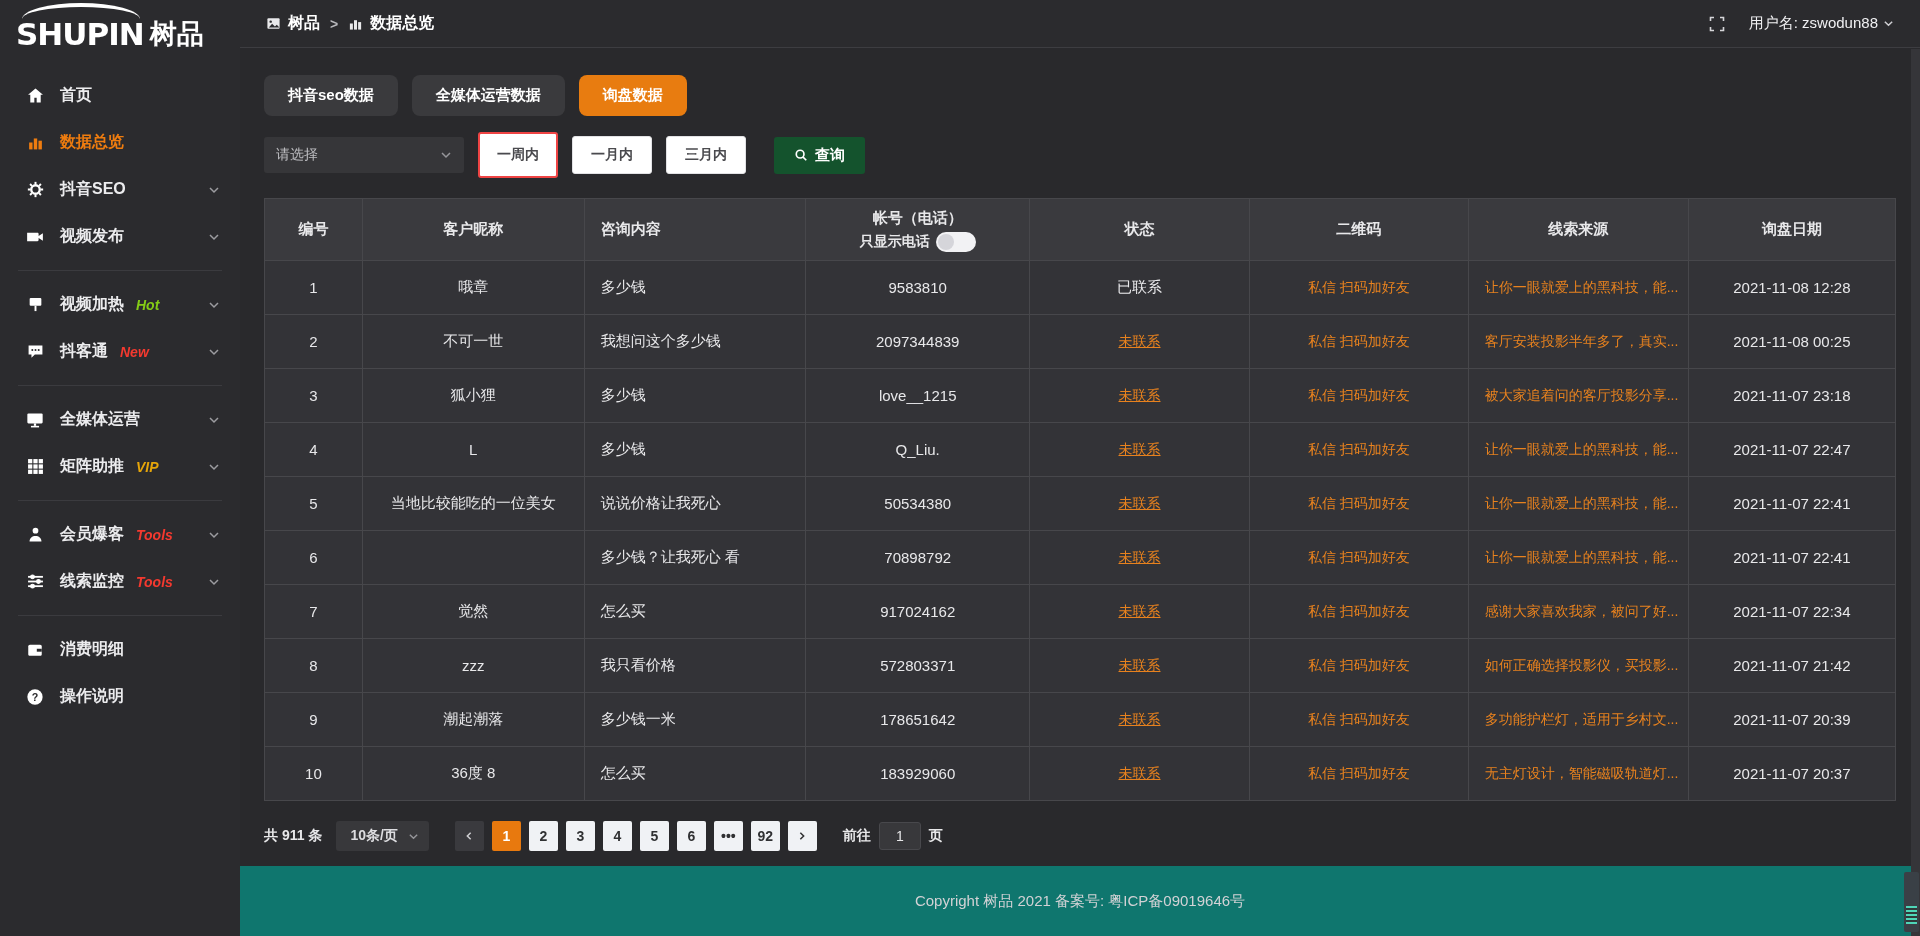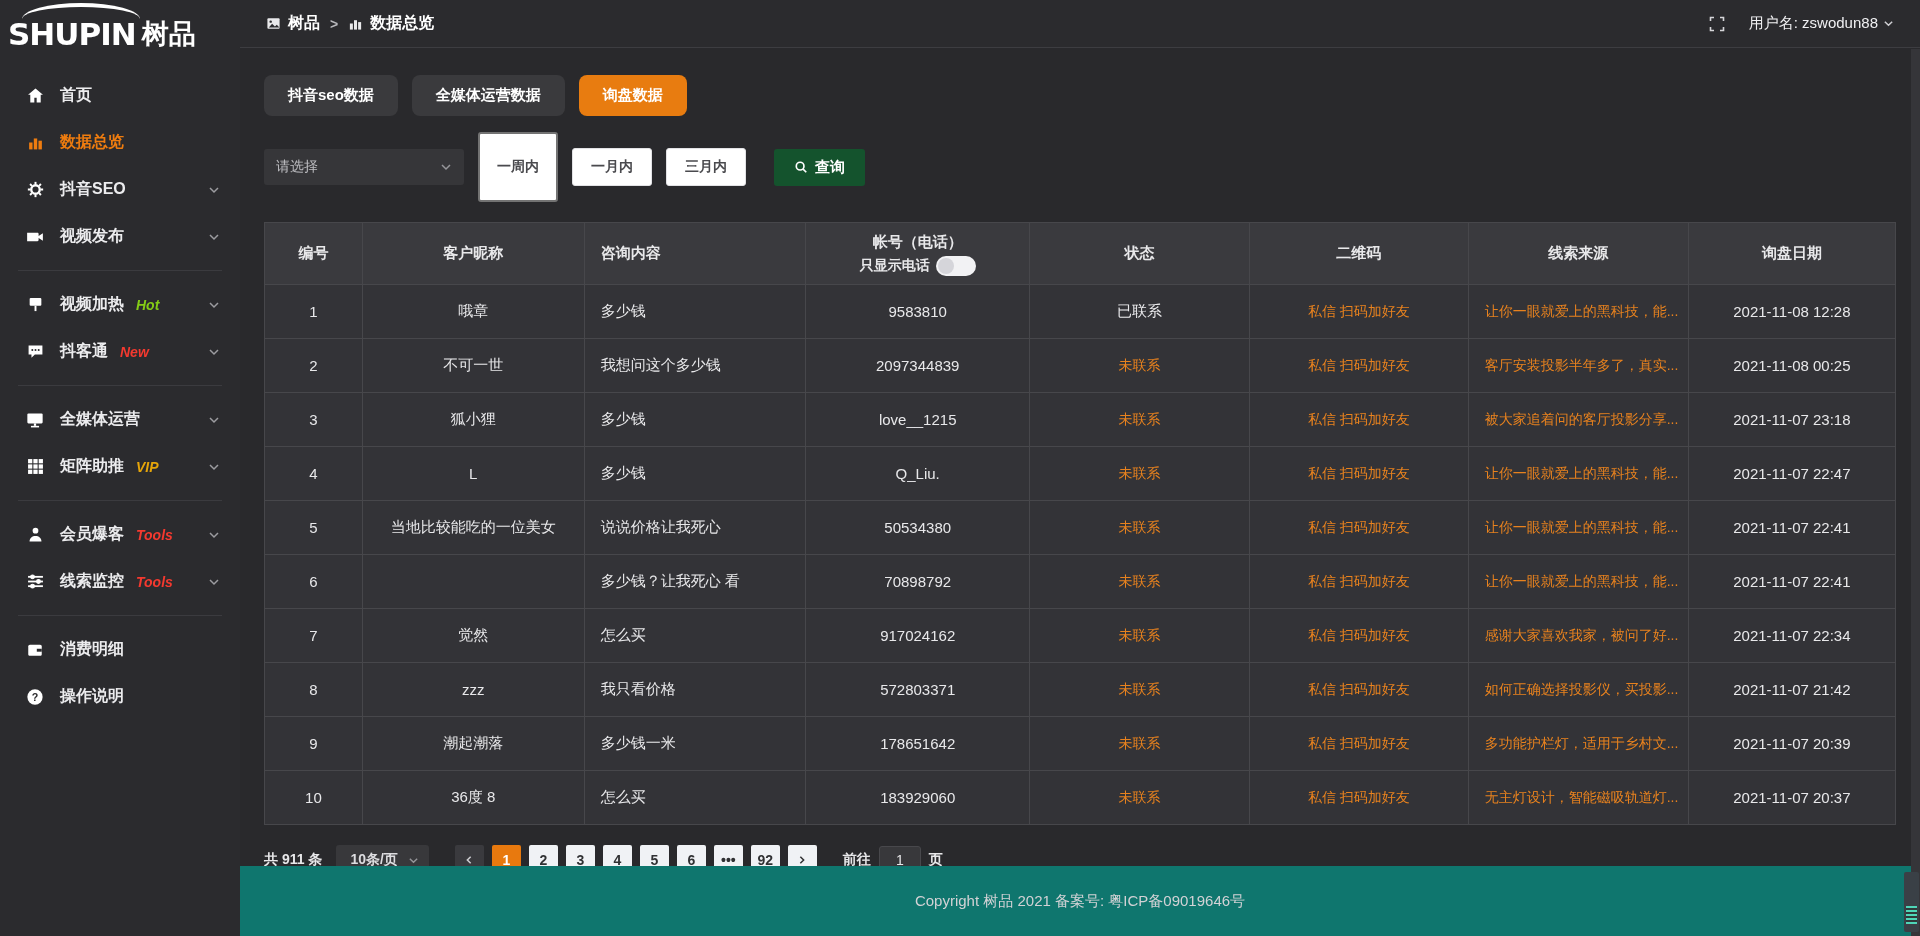--- a/index.html
+++ b/index.html
@@ -5,21 +5,21 @@
   * { margin:0; padding:0; box-sizing:border-box; }
   html,body { width:1920px; height:936px; overflow:hidden; }
   body {
     background:#29292c;
     color:#e6e6e8;
     font-family:"Liberation Sans", sans-serif;
     position:relative;
   }
   
   .sidebar { position:absolute; left:0; top:0; width:240px; height:936px; background:#2b2b2e; z-index:5; }
-  .logo { height:58px; display:flex; align-items:flex-end; padding:8px 0 6px 8px; position:relative; }
+  .logo { height:58px; display:flex; align-items:flex-end; padding:8px 0 6px 16px; position:relative; }
   .logo-arc { position:absolute; top:3px; left:22px; width:118px; height:16px; border-top:4px solid #fff; border-radius:50% 50% 0 0 / 100% 100% 0 0; }
   .logo-en { font-size:31px; font-weight:bold; letter-spacing:-1px; color:#fff; font-family:"DejaVu Sans", sans-serif; }
   .logo-cn { font-size:27px; font-weight:bold; color:#fff; margin-left:6px; }
   .sb-nav { padding-top:14px; }
   .sb-item { position:relative; height:47px; display:flex; align-items:center; padding-left:25px; cursor:pointer; color:#ececee; font-size:16px; font-weight:bold; }
   .sb-item .sb-icon { width:20px; height:18px; margin-right:15px; display:inline-flex; align-items:center; justify-content:center; color:#fff; }
   .sb-item.active { color:#ee7c0f; }
   .sb-item.active .sb-icon { color:#ee7c0f; }
   .sb-badge { font-size:14px; font-weight:bold; font-style:italic; margin-left:12px; }
   .sb-chevron { position:absolute; right:20px; color:#9c9ca0; display:inline-flex; }
@@ -36,31 +36,31 @@
   .userbox .chv { display:inline-flex; color:#cfcfd3; }
   
   .main { position:absolute; left:240px; top:49px; right:0; bottom:70px; padding:26px 24px 0 24px; }
   .tabs { display:flex; gap:14px; margin-bottom:16px; }
   .tab { background:#3a3a3d; color:#fff; font-size:15px; font-weight:bold; padding:11px 24px; border:none; border-radius:8px; cursor:pointer; font-family:inherit; }
   .tab.active { background:#e87c10; }
   .filters { display:flex; align-items:center; margin-bottom:20px; }
   .select { width:200px; height:36px; background:#363639; border-radius:3px; color:#bdbdc1; font-size:14px; display:flex; align-items:center; padding:0 12px; cursor:pointer; }
   .select .chv { margin-left:auto; color:#96969a; display:inline-flex; }
   .period { margin-left:14px; background:#fff; border:1px solid #e2e2e5; color:#4a4a4e; font-size:14px; font-weight:bold; padding:9px 18px; border-radius:3px; cursor:pointer; font-family:inherit; }
-  .period.active { border:2px solid #737373; padding:24px 17px; }
+  .period.active { border:2px solid #ef4444; padding:12px 17px; }
   .search-btn { margin-left:28px; background:#14532d; color:#fff; border:none; border-radius:3px; font-size:15px; font-weight:bold; padding:9px 20px; cursor:pointer; display:inline-flex; align-items:center; gap:7px; font-family:inherit;justify-content:space-between; }
   .search-btn .ic { display:inline-flex; }
   
   table { width:100%; border-collapse:collapse; background:#333337; table-layout:fixed; }
   th, td { border:1px solid #47474b; font-size:15px; color:#e8e8ea; }
   th { background:#3a3a3e; height:62px; font-weight:bold; }
   td { height:54px; text-align:center; }
   td.l, th.l { text-align:left; padding-left:16px; }
   td.link { color:#e8821e; font-size:14px; cursor:pointer; }
-  td.st-pending { color:#e8821e; font-size:14px; }
+  td.st-pending { color:#e8821e; font-size:14px;text-decoration:underline; }
   td.st-done { color:#eaeaec; }
   .th-account { line-height:1.5; }
   .toggle-row { display:flex; align-items:center; justify-content:center; gap:6px; font-size:14px; font-weight:bold; margin-top:2px; }
   .switch { width:40px; height:20px; border-radius:10px; background:#f2f2f4; position:relative; display:inline-block; cursor:pointer; }
   .switch::after { content:''; position:absolute; left:2px; top:2px; width:16px; height:16px; border-radius:50%; background:#d5d5da; }
   
   .pagination { display:flex; align-items:center; margin-top:20px; font-size:14px; color:#e8e8ea; }
   .pg-total { font-weight:bold; margin-right:14px; }
   .pg-size { background:#38383b; border-radius:3px; height:30px; display:flex; align-items:center; gap:10px; padding:0 10px 0 14px; font-weight:bold; color:#dddde0; cursor:pointer; margin-right:26px; }
   .pg-size .chv { display:inline-flex; color:#96969a; }

